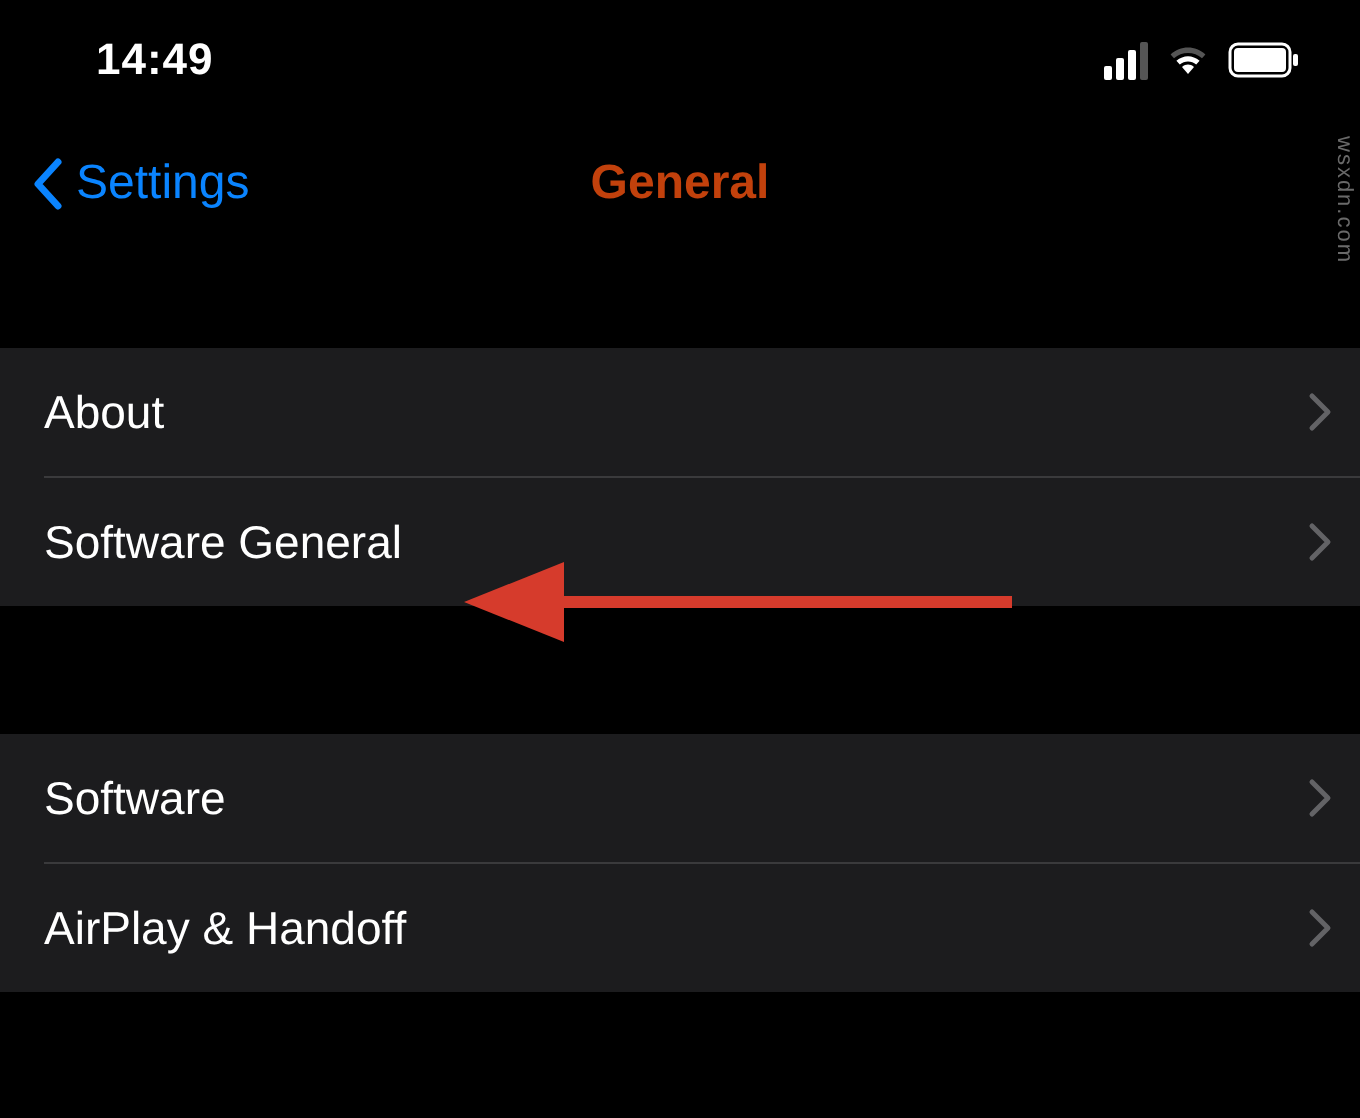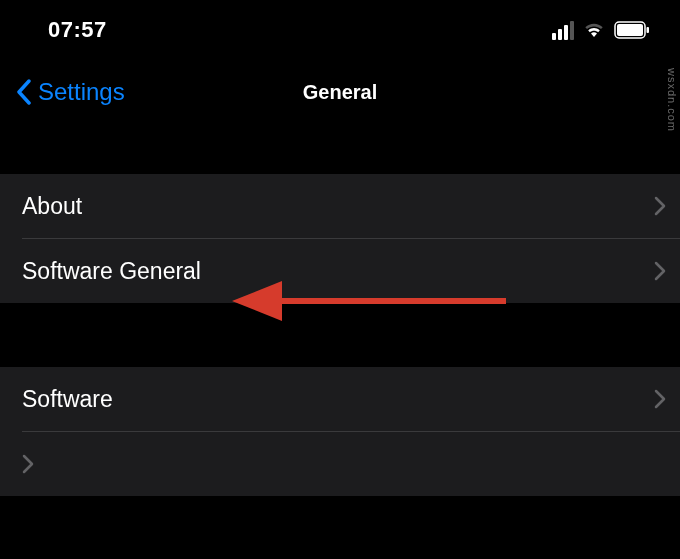--- a/index.html
+++ b/index.html
@@ -66,23 +66,23 @@
       color: #0a84ff;
       font-size: 24px;
       gap: 6px;
       position: absolute;
       left: 16px;
     }
     .back-chevron svg {
       display: block;
     }
     .nav-title {
-      font-size: 20px;
+      font-size: 24px;
       font-weight: 600;
-      color: #ffffff;
+      color: #c2410c;
       margin: 0 auto;
     }
     .spacer-large {
       height: 50px;
       background: #000000;
     }
     .spacer-medium {
       height: 64px;
       background: #000000;
     }
@@ -124,21 +124,21 @@
       color: #6a6a6a;
       writing-mode: vertical-rl;
       text-orientation: mixed;
       letter-spacing: 1px;
     }
   </style>
 </head>
 <body>
 
 <div class="status-bar">
-  <div class="status-time">07:57</div>
+  <div class="status-time">14:49</div>
   <div class="status-icons">
     <div class="signal-icon">
       <div class="signal-bar" style="height:7px"></div>
       <div class="signal-bar" style="height:11px"></div>
       <div class="signal-bar" style="height:15px"></div>
       <div class="signal-bar dim" style="height:19px"></div>
     </div>
     <div class="wifi-icon">
       <svg width="24" height="18" viewBox="0 0 24 18">
         <path d="M12 16 L9 12.5 C10 11.7 11 11.3 12 11.3 C13 11.3 14 11.7 15 12.5 Z" fill="#ffffff"></path>
@@ -196,20 +196,21 @@
   <div class="list-row">
     <span class="list-row-label">Software</span>
     <span class="chevron-right">
       <svg width="12" height="20" viewBox="0 0 12 20">
         <polyline points="2,2 10,10 2,18" fill="none" stroke="#636366" stroke-width="2.5" stroke-linecap="round" stroke-linejoin="round"></polyline>
       </svg>
     </span>
   </div>
   <div class="separator"></div>
   <div class="list-row">
+    <span class="list-row-label">AirPlay &amp; Handoff</span>
     <span class="chevron-right">
       <svg width="12" height="20" viewBox="0 0 12 20">
         <polyline points="2,2 10,10 2,18" fill="none" stroke="#636366" stroke-width="2.5" stroke-linecap="round" stroke-linejoin="round"></polyline>
       </svg>
     </span>
   </div>
 </div>
 
 <div class="annotation-arrow">
   <svg width="280" height="48" viewBox="0 0 280 48">

